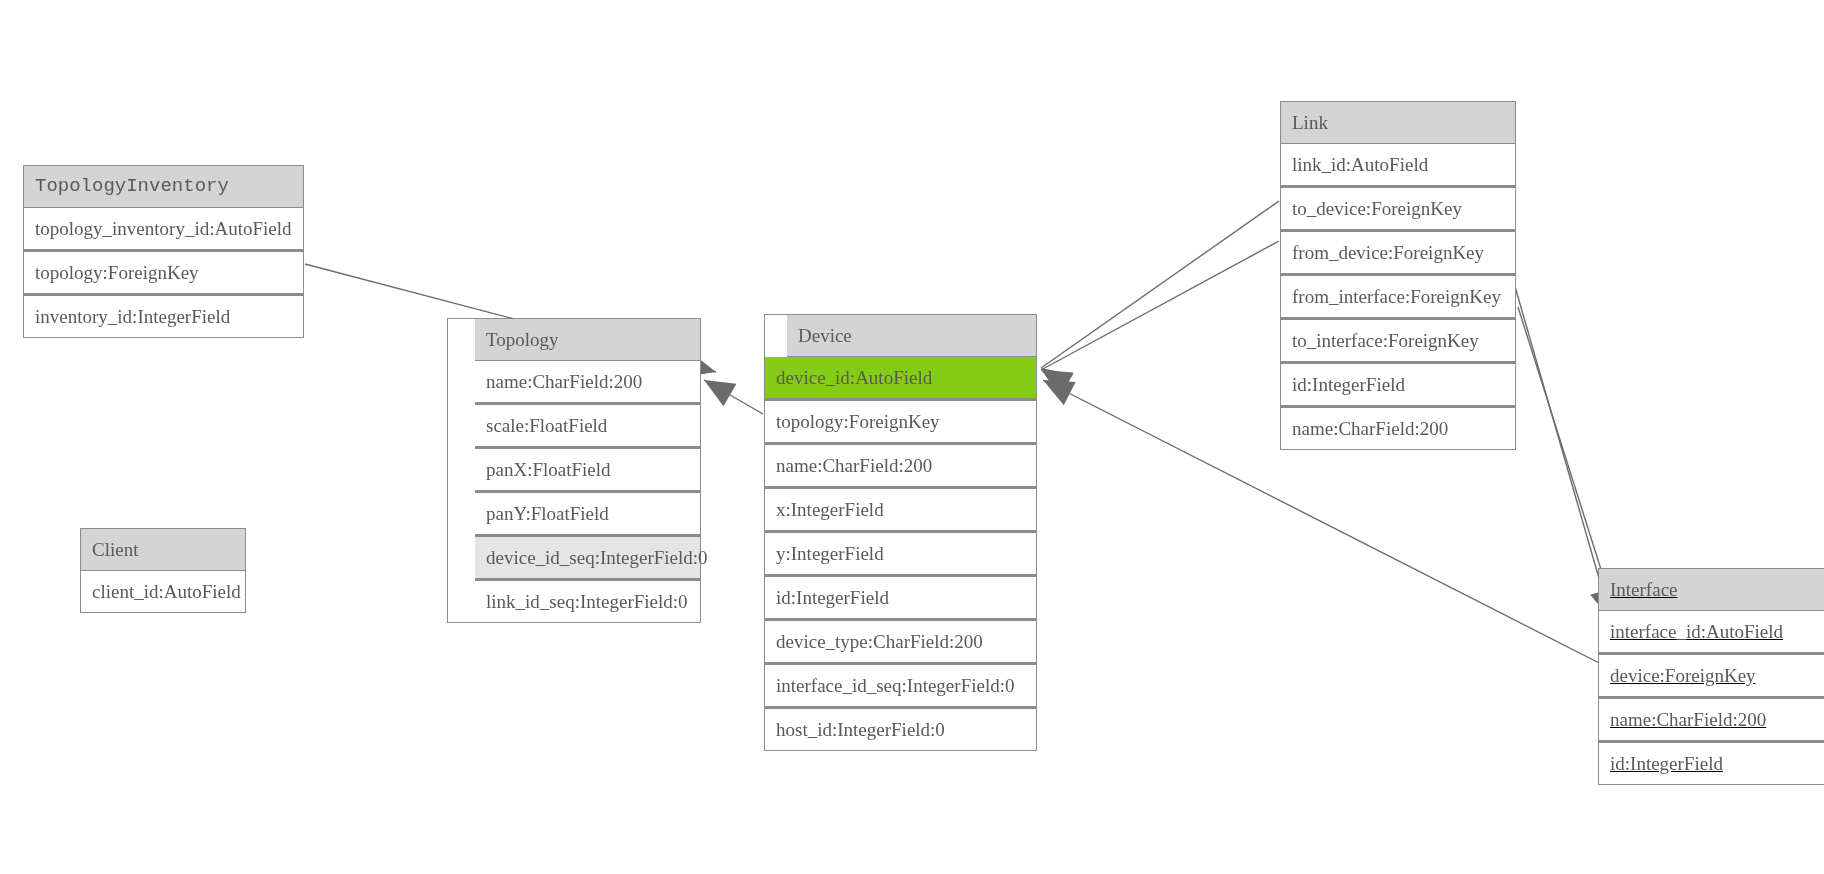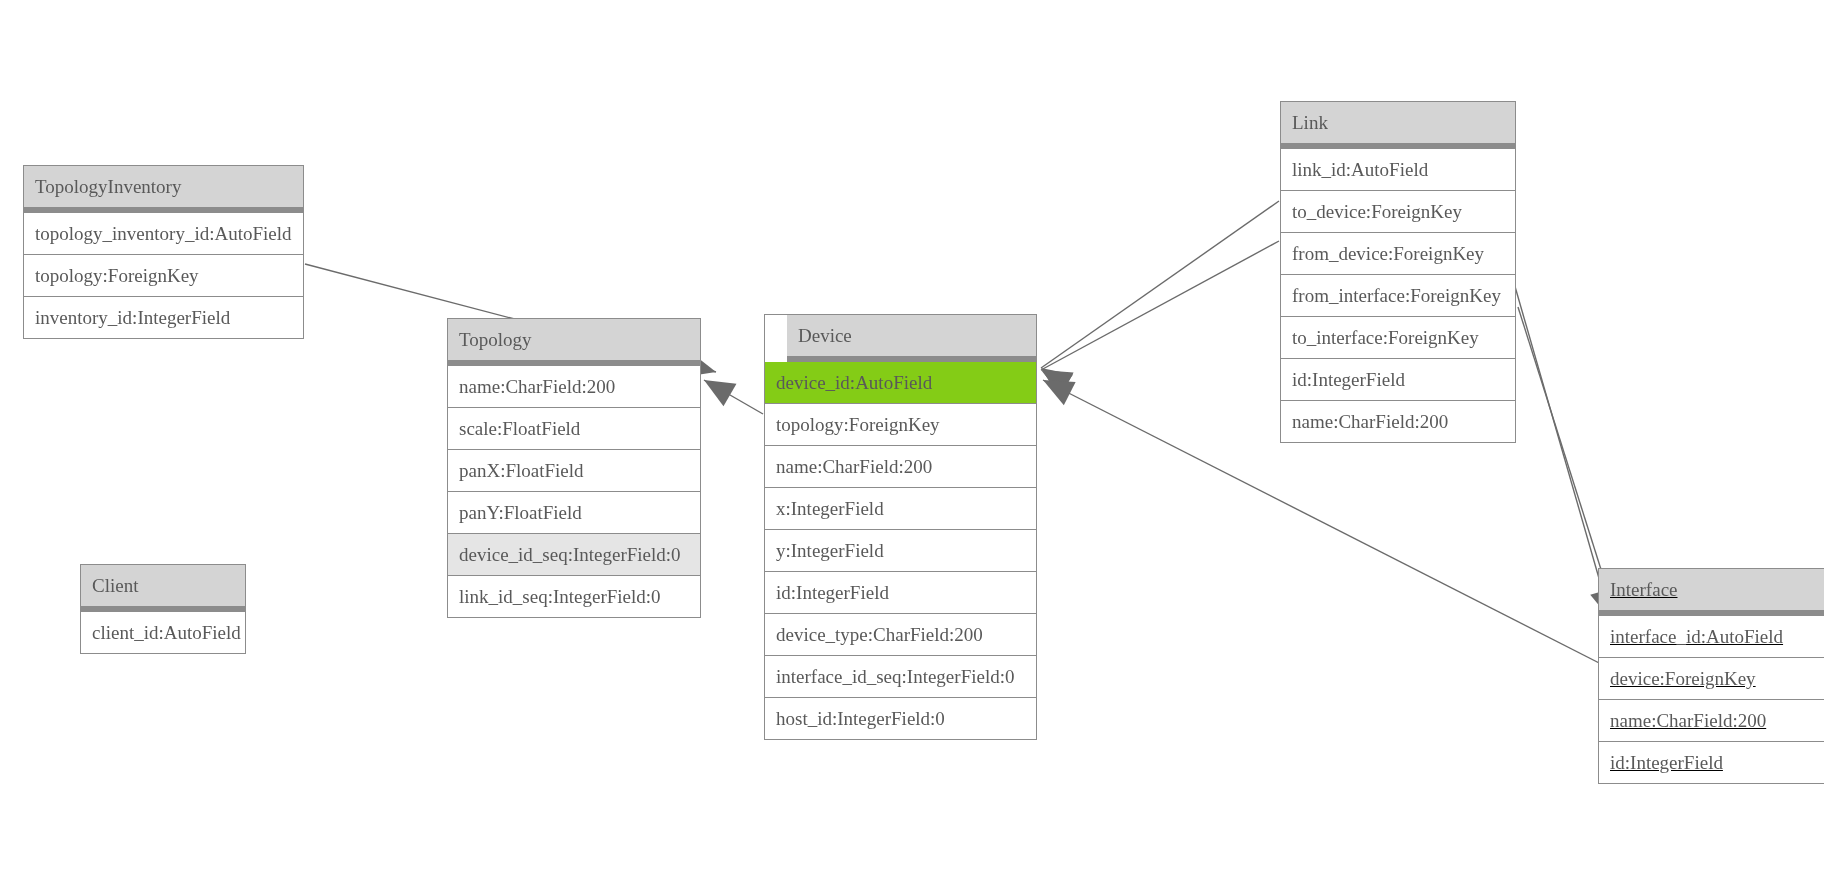--- a/index.html
+++ b/index.html
@@ -28,33 +28,33 @@
   .entity {
     position: absolute;
     box-sizing: border-box;
     border: 1px solid #8c8c8c;
     background: #ffffff;
     z-index: 2;
   }
   .entity-header {
     box-sizing: border-box;
     background: #d4d4d4;
-    border-bottom: 6px solid #0f766e;
+    border-bottom: 1px solid #0f766e;
     color: #595959;
     font-size: 19px;
     line-height: 1;
     padding: 11px 0 11px 11px;
     white-space: nowrap;
   }
   .entity-fields {
     display: block;
   }
   .entity-field {
     box-sizing: border-box;
-    border-bottom: 1px solid #b91c1c;
+    border-bottom: 3px solid #b91c1c;
     color: #595959;
     font-size: 19px;
     line-height: 1;
     padding: 11px 0 11px 11px;
     white-space: nowrap;
     background: #ffffff;
   }
   .entity-field:last-child {
     border-bottom: none;
   }
@@ -90,34 +90,34 @@
         <polygon points="0,0 -30,-13 -30,13" fill="#6b6b6b" transform="translate(1611,620) rotate(74)"></polygon>
       </g>
       <g>
         <path d="M 1518,307 L 1617,620" stroke="#6b6b6b" stroke-width="1.4" fill="none"></path>
         <polygon points="0,0 -30,-13 -30,13" fill="#6b6b6b" transform="translate(1617,620) rotate(72)"></polygon>
       </g>
     </svg>
 
   <div id="entities-layer">
       <div class="entity" style="left: 23px; top: 165px; width: 281px; border-color: rgb(140, 140, 140);">
-        <div class="entity-header" style="background: rgb(212, 212, 212); color: rgb(89, 89, 89); border-bottom-color: rgb(140, 140, 140);">TopologyInventory</div>
+        <div class="entity-header" style="background: rgb(212, 212, 212); color: rgb(89, 89, 89); border-bottom-color: rgb(140, 140, 140); font-family: Liberation Mono, monospace;">TopologyInventory</div>
         <div class="entity-fields">
           <div class="entity-field" style="color: rgb(89, 89, 89); border-bottom-color: rgb(140, 140, 140); background: rgb(255, 255, 255);">topology_inventory_id:AutoField</div>
           <div class="entity-field" style="color: rgb(89, 89, 89); border-bottom-color: rgb(140, 140, 140); background: rgb(255, 255, 255);">topology:ForeignKey</div>
           <div class="entity-field" style="color: rgb(89, 89, 89); border-bottom-color: rgb(140, 140, 140); background: rgb(255, 255, 255);">inventory_id:IntegerField</div>
         </div>
       </div>
-      <div class="entity" style="left: 80px; top: 528px; width: 166px; border-color: rgb(140, 140, 140); margin-top: 36px;">
+      <div class="entity" style="left: 80px; top: 528px; width: 166px; border-color: rgb(140, 140, 140);">
         <div class="entity-header" style="background: rgb(212, 212, 212); color: rgb(89, 89, 89); border-bottom-color: rgb(140, 140, 140);">Client</div>
         <div class="entity-fields">
           <div class="entity-field" style="color: rgb(89, 89, 89); border-bottom-color: rgb(140, 140, 140); background: rgb(255, 255, 255);">client_id:AutoField</div>
         </div>
       </div>
-      <div class="entity" style="left: 447px; top: 318px; width: 254px; border-color: rgb(140, 140, 140);">
+      <div class="entity" style="left: 447px; top: 318px; width: 254px; border-color: rgb(140, 140, 140); padding-left: 27px;">
         <div class="entity-header" style="background: rgb(212, 212, 212); color: rgb(89, 89, 89); border-bottom-color: rgb(140, 140, 140);">Topology</div>
         <div class="entity-fields">
           <div class="entity-field" style="color: rgb(89, 89, 89); border-bottom-color: rgb(140, 140, 140); background: rgb(255, 255, 255);">name:CharField:200</div>
           <div class="entity-field" style="color: rgb(89, 89, 89); border-bottom-color: rgb(140, 140, 140); background: rgb(255, 255, 255);">scale:FloatField</div>
           <div class="entity-field" style="color: rgb(89, 89, 89); border-bottom-color: rgb(140, 140, 140); background: rgb(255, 255, 255);">panX:FloatField</div>
           <div class="entity-field" style="color: rgb(89, 89, 89); border-bottom-color: rgb(140, 140, 140); background: rgb(255, 255, 255);">panY:FloatField</div>
           <div class="entity-field" style="color: rgb(89, 89, 89); border-bottom-color: rgb(140, 140, 140); background: #e5e5e5;">device_id_seq:IntegerField:0</div>
           <div class="entity-field" style="color: rgb(89, 89, 89); border-bottom-color: rgb(140, 140, 140); background: rgb(255, 255, 255);">link_id_seq:IntegerField:0</div>
         </div>
       </div>

